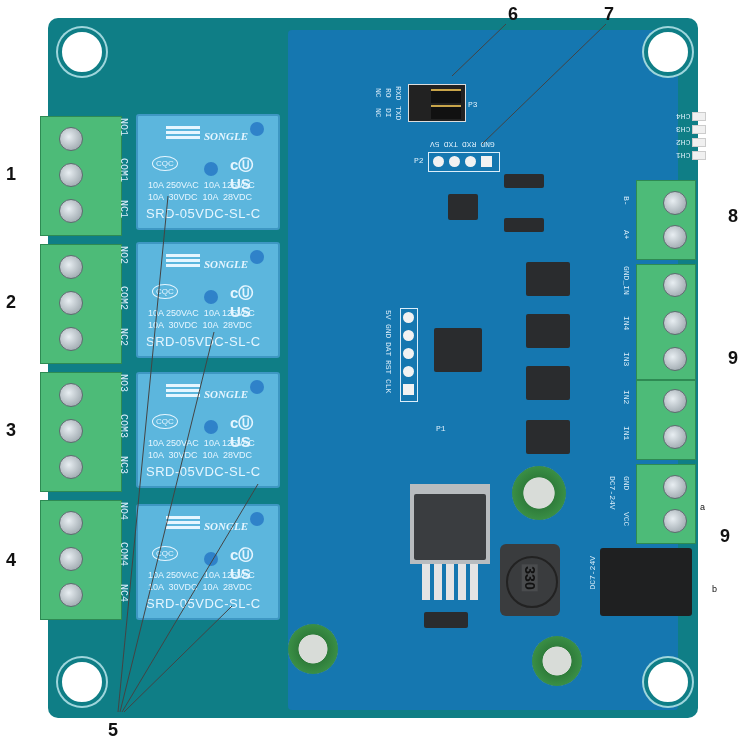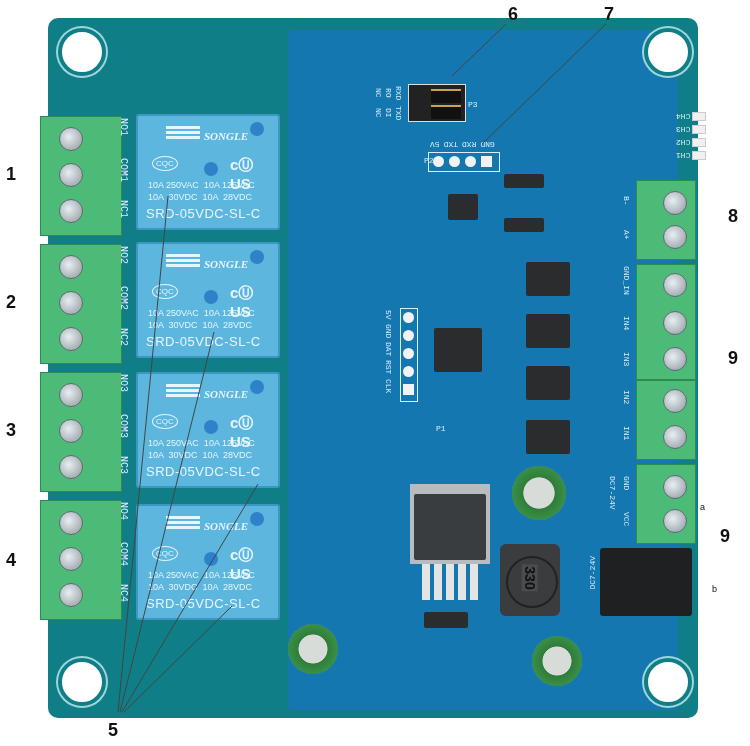--- a/index.html
+++ b/index.html
@@ -162,21 +162,21 @@
   <div class="abs" style="left:20px;top:3px;width:11px;height:11px;border-radius:50%;background:#f2f2f2;"></div>
   <div class="abs" style="left:36px;top:3px;width:11px;height:11px;border-radius:50%;background:#f2f2f2;"></div>
   <div class="abs" style="left:52px;top:3px;width:11px;height:11px;background:#f2f2f2;"></div>
 </div>
 <div class="abs silk" style="left:430px;top:140px;transform:rotate(180deg);display:flex;gap:4px;">
   <span>GND</span>
   <span>RXD</span>
   <span>TXD</span>
   <span>5V</span>
 </div>
-<div class="abs silk" style="left:424px;top:156px;">P2</div>
+<div class="abs silk" style="left:414px;top:156px;">P2</div>
 
 <div class="abs" style="left:400px;top:308px;width:16px;height:92px;border:1px solid #dbeefa;">
   <div class="abs" style="left:2px;top:3px;width:11px;height:11px;border-radius:50%;background:#f2f2f2;"></div>
   <div class="abs" style="left:2px;top:21px;width:11px;height:11px;border-radius:50%;background:#f2f2f2;"></div>
   <div class="abs" style="left:2px;top:39px;width:11px;height:11px;border-radius:50%;background:#f2f2f2;"></div>
   <div class="abs" style="left:2px;top:57px;width:11px;height:11px;border-radius:50%;background:#f2f2f2;"></div>
   <div class="abs" style="left:2px;top:75px;width:11px;height:11px;background:#f2f2f2;"></div>
 </div>
 <div class="abs silk" style="left:384px;top:310px;writing-mode:vertical-rl;display:flex;gap:4px;">
   <span>5V</span>

